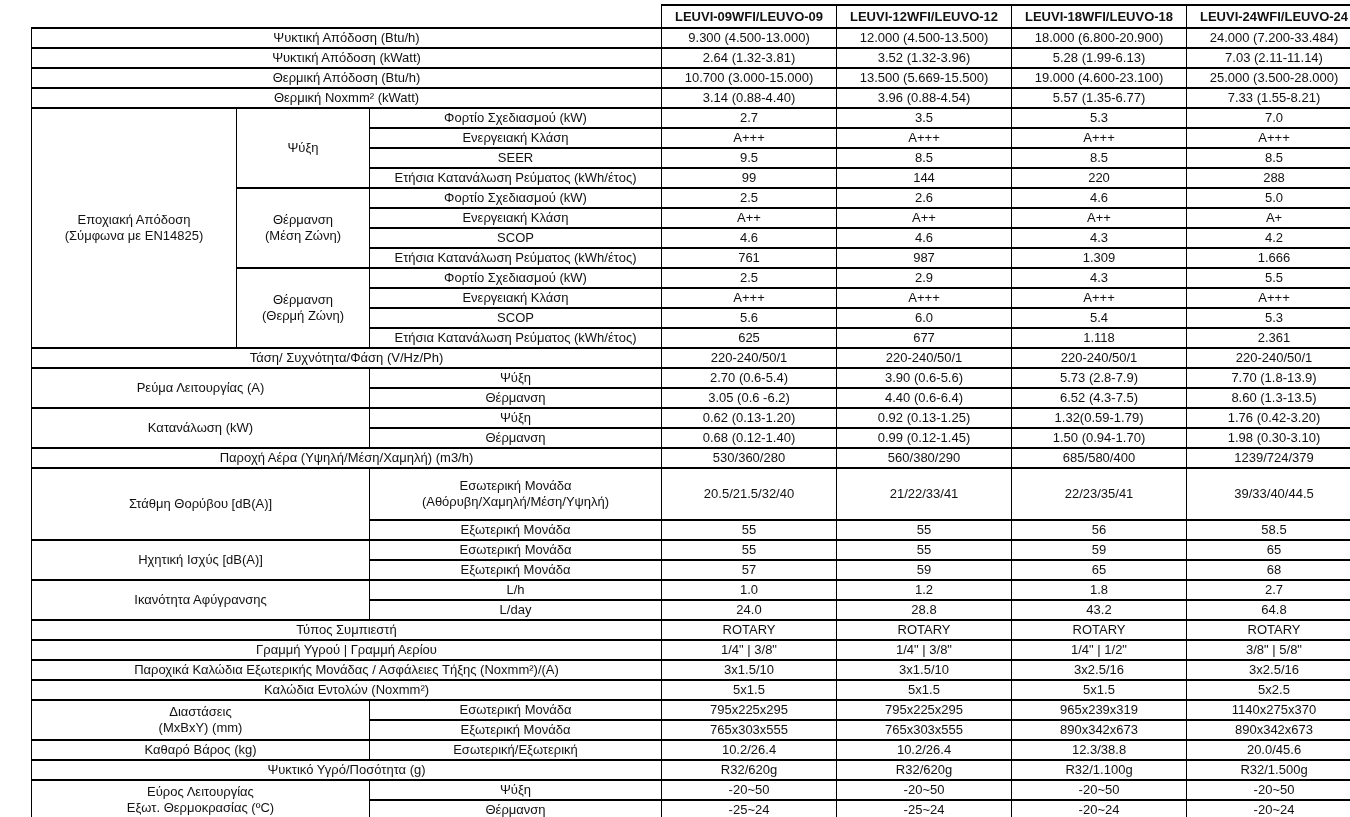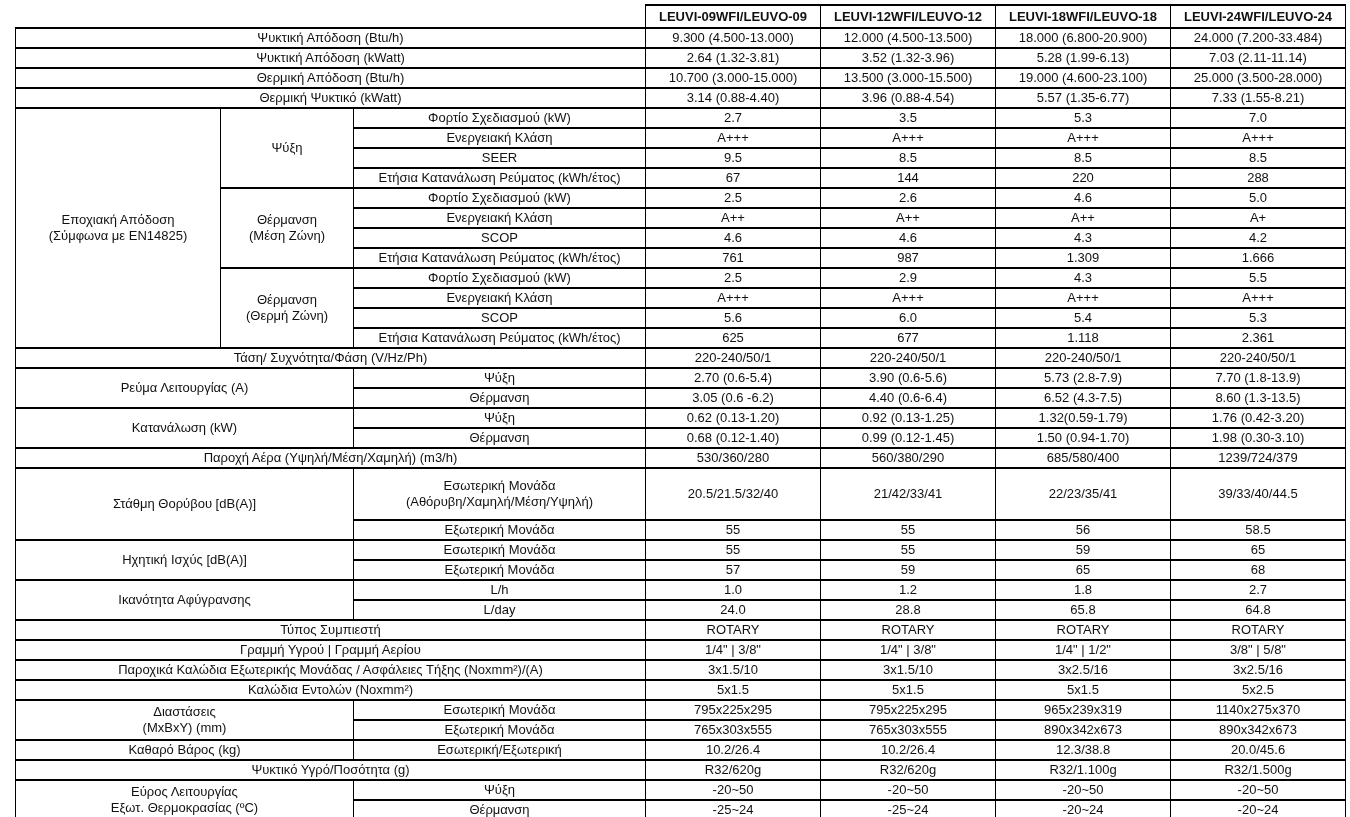--- a/index.html
+++ b/index.html
@@ -1,21 +1,21 @@
 <!DOCTYPE html>
 <html><head>
 <meta charset="utf-8">
 <style>
   html,body{margin:0;padding:0;}
   body{
     width:1350px;height:817px;background:#ffffff;
     font-family:"Liberation Sans", sans-serif;color:#111;
     position:relative;overflow:hidden;
   }
-  .page{position:absolute;inset:0;}
+  .page{position:absolute;inset:0;margin-left:16px;}
   table.spec{
     position:absolute;left:15px;top:4px;width:1330px;
     border-collapse:collapse;table-layout:fixed;
   }
   col.c-a{width:205px}
   col.c-b{width:133px}
   col.c-c{width:292px}
   col.c-d{width:175px}
   td,th{
     border:1px solid #000;
@@ -65,26 +65,26 @@
         <tr>
           <td colspan="3">Ψυκτική Απόδοση (kWatt)</td>
           <td>2.64 (1.32-3.81)</td>
           <td>3.52 (1.32-3.96)</td>
           <td>5.28 (1.99-6.13)</td>
           <td>7.03 (2.11-11.14)</td>
         </tr>
         <tr>
           <td colspan="3">Θερμική Απόδοση (Btu/h)</td>
           <td>10.700 (3.000-15.000)</td>
-          <td>13.500 (3.000-15.500)</td>
+          <td>13.500 (5.669-15.500)</td>
           <td>19.000 (4.600-23.100)</td>
           <td>25.000 (3.500-28.000)</td>
         </tr>
         <tr>
-          <td colspan="3">Θερμική Ψυκτικό (kWatt)</td>
+          <td colspan="3">Θερμική Noxmm² (kWatt)</td>
           <td>3.14 (0.88-4.40)</td>
           <td>3.96 (0.88-4.54)</td>
           <td>5.57 (1.35-6.77)</td>
           <td>7.33 (1.55-8.21)</td>
         </tr>
         <tr>
           <td rowspan="12">Εποχιακή Απόδοση
 (Σύμφωνα με EN14825)</td>
           <td rowspan="4">Ψύξη</td>
           <td>Φορτίο Σχεδιασμού (kW)</td>
@@ -102,21 +102,21 @@
         </tr>
         <tr>
           <td>SEER</td>
           <td>9.5</td>
           <td>8.5</td>
           <td>8.5</td>
           <td>8.5</td>
         </tr>
         <tr>
           <td>Ετήσια Κατανάλωση Ρεύματος (kWh/έτος)</td>
-          <td>67</td>
+          <td>99</td>
           <td>144</td>
           <td>220</td>
           <td>288</td>
         </tr>
         <tr>
           <td rowspan="4">Θέρμανση
 (Μέση Ζώνη)</td>
           <td>Φορτίο Σχεδιασμού (kW)</td>
           <td>2.5</td>
           <td>2.6</td>
@@ -216,21 +216,21 @@
           <td>530/360/280</td>
           <td>560/380/290</td>
           <td>685/580/400</td>
           <td>1239/724/379</td>
         </tr>
         <tr class="tall">
           <td colspan="2" rowspan="2">Στάθμη Θορύβου [dB(A)]</td>
           <td>Εσωτερική Μονάδα
 (Αθόρυβη/Χαμηλή/Μέση/Υψηλή)</td>
           <td>20.5/21.5/32/40</td>
-          <td>21/42/33/41</td>
+          <td>21/22/33/41</td>
           <td>22/23/35/41</td>
           <td>39/33/40/44.5</td>
         </tr>
         <tr>
           <td>Εξωτερική Μονάδα</td>
           <td>55</td>
           <td>55</td>
           <td>56</td>
           <td>58.5</td>
         </tr>
@@ -254,21 +254,21 @@
           <td>L/h</td>
           <td>1.0</td>
           <td>1.2</td>
           <td>1.8</td>
           <td>2.7</td>
         </tr>
         <tr>
           <td>L/day</td>
           <td>24.0</td>
           <td>28.8</td>
-          <td>65.8</td>
+          <td>43.2</td>
           <td>64.8</td>
         </tr>
         <tr>
           <td colspan="3">Τύπος Συμπιεστή</td>
           <td>ROTARY</td>
           <td>ROTARY</td>
           <td>ROTARY</td>
           <td>ROTARY</td>
         </tr>
         <tr>

